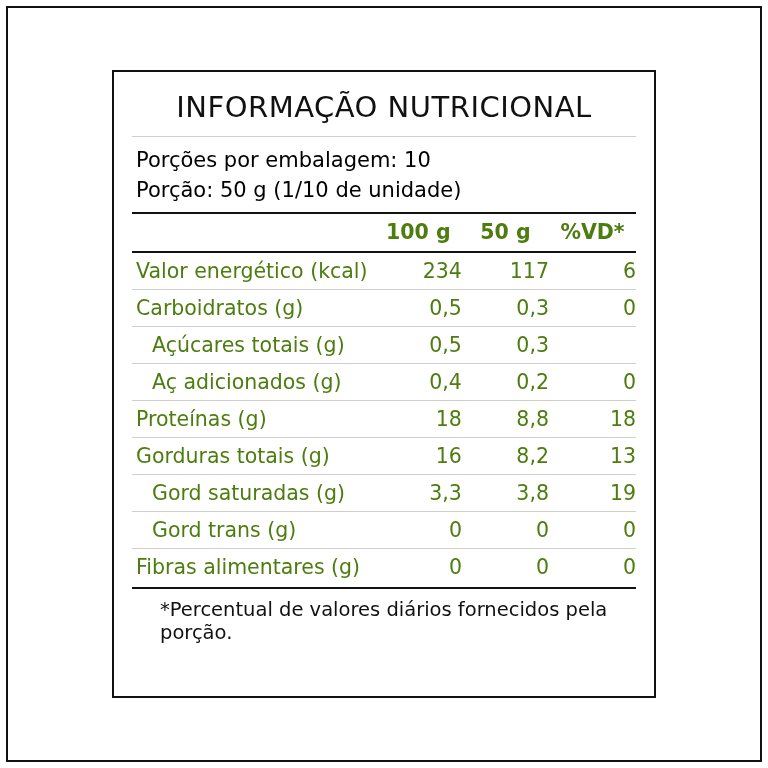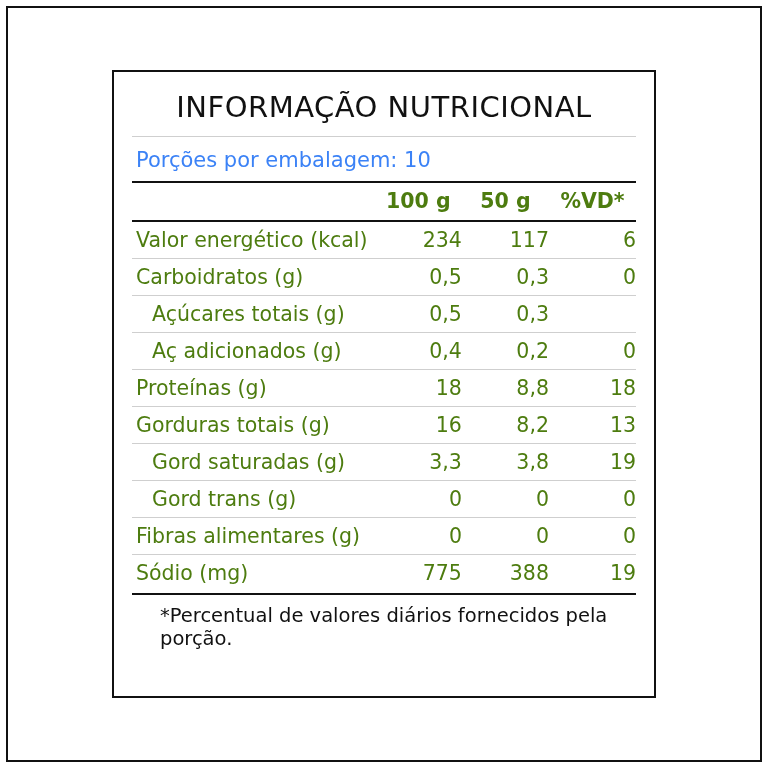--- a/index.html
+++ b/index.html
@@ -50,21 +50,21 @@
   .rule-thin {
     border-bottom: 1px solid #cfcfcf;
     height: 0;
   }
   .rule-med {
     border-bottom: 2px solid #111111;
     height: 0;
   }
   .servings {
     padding: 8px 0 6px 4px;
-    color: #3b82f6;
+    color: #000000;
     font-size: 21px;
     line-height: 1.45;
   }
   table.nutri {
     width: 100%;
     border-collapse: collapse;
     font-size: 20.5px;
     color: #4d7c0f;
   }
   table.nutri th, table.nutri td {
@@ -118,20 +118,21 @@
 <div id="root">
   <div class="outer-frame"></div>
 
   <div class="panel">
 
     <div class="title">INFORMAÇÃO NUTRICIONAL</div>
     <div class="rule-thin"></div>
 
     <div class="servings">
       <div>Porções por embalagem: 10</div>
+      <div>Porção: 50 g (1/10 de unidade)</div>
     </div>
     <div class="rule-med"></div>
 
     <table class="nutri">
       <thead>
         <tr class="head-sep">
           <th class="blank"></th>
           <th>100 g</th>
           <th>50 g</th>
           <th>%VD*</th>
@@ -185,25 +186,19 @@
           <td class="num">0</td>
           <td class="num">0</td>
           <td class="num">0</td>
         </tr>
         <tr>
           <td class="name">Fibras alimentares (g)</td>
           <td class="num">0</td>
           <td class="num">0</td>
           <td class="num">0</td>
         </tr>
-        <tr>
-          <td class="name">Sódio (mg)</td>
-          <td class="num">775</td>
-          <td class="num">388</td>
-          <td class="num">19</td>
-        </tr>
       </tbody>
     </table>
 
     <div class="footer-rule"></div>
     <div class="footnote">*Percentual de valores diários fornecidos pela porção.</div>
   </div>
 </div>
 
 </body></html>

